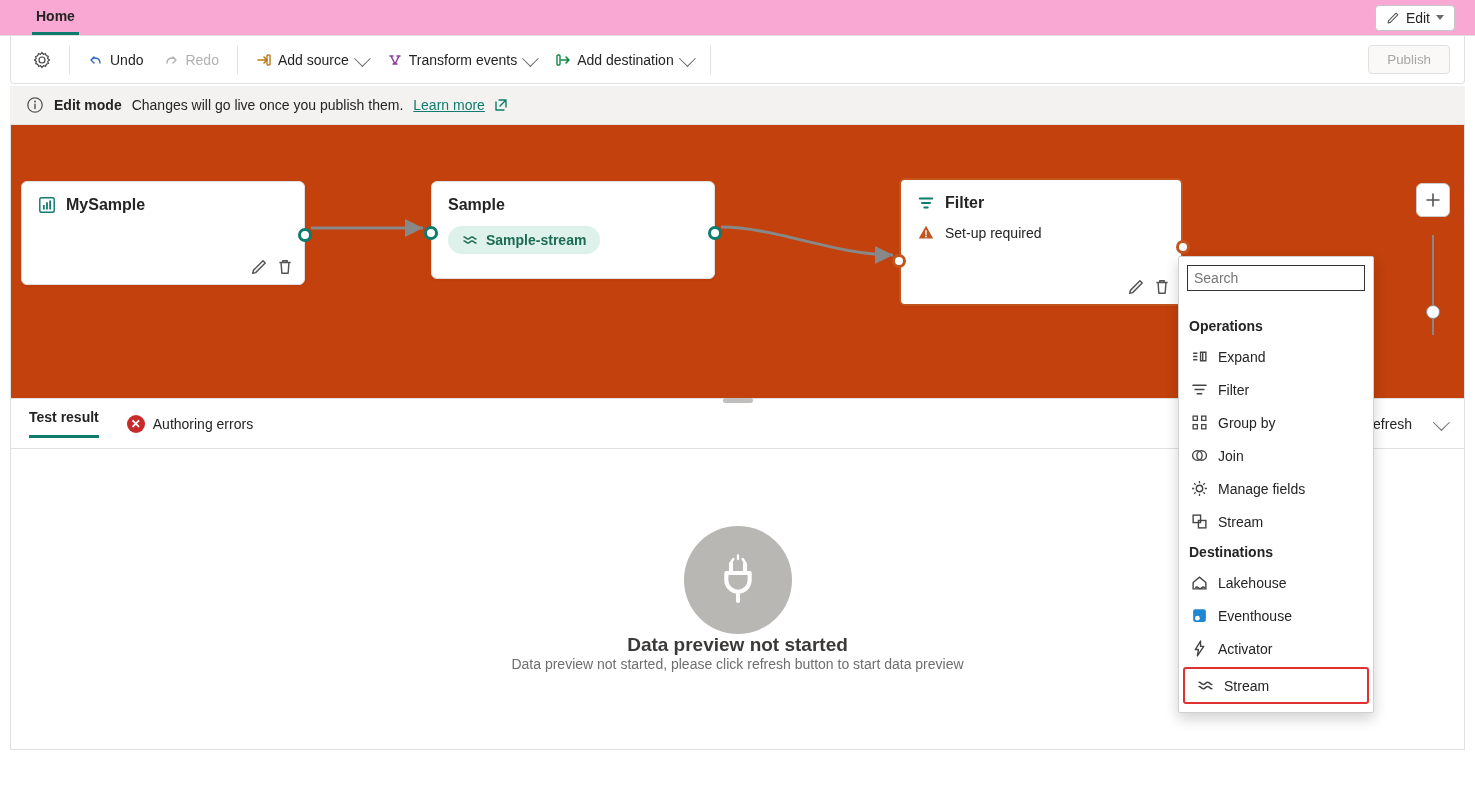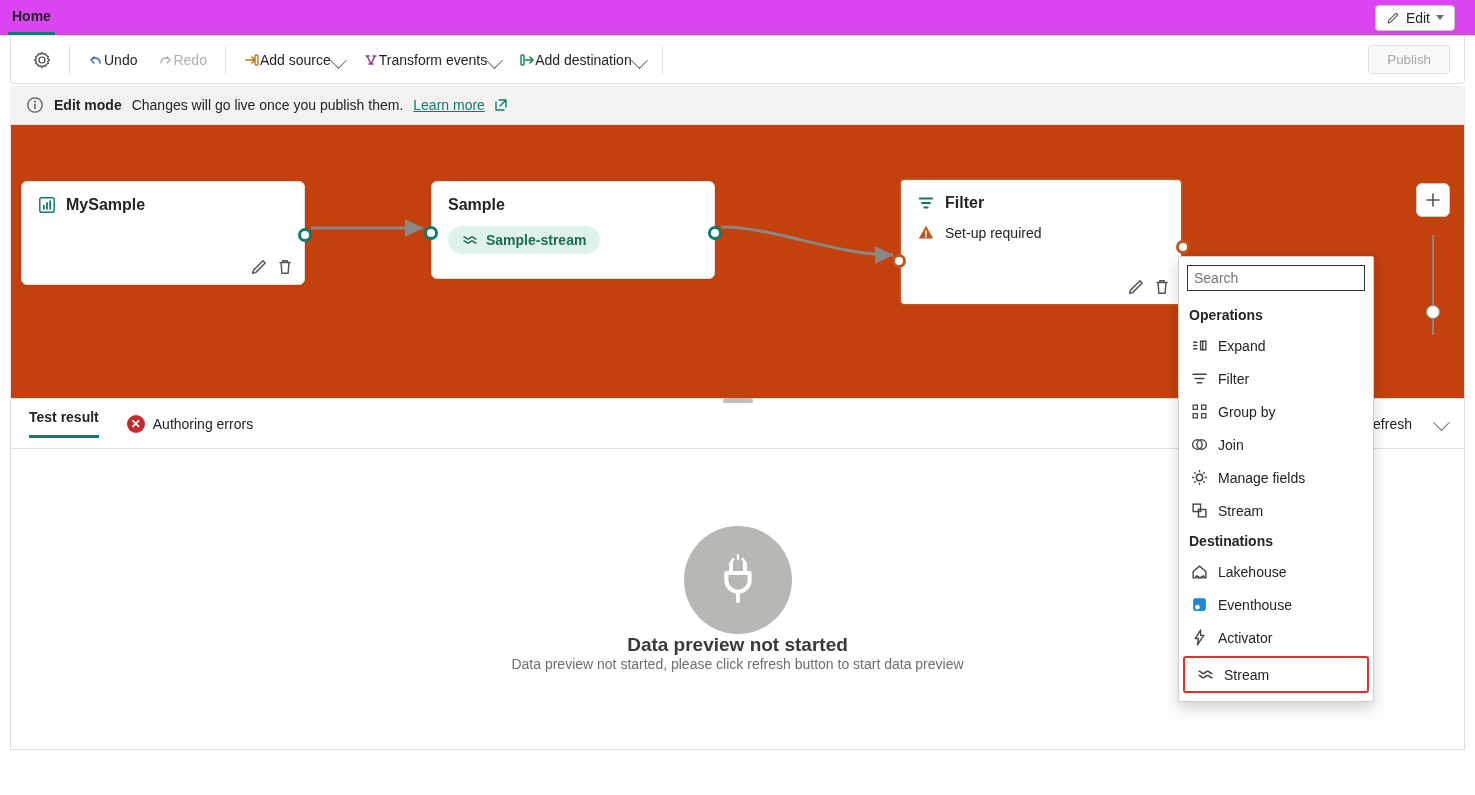--- a/index.html
+++ b/index.html
@@ -10,24 +10,24 @@
     background: #ffffff;
     width: 1475px;
     height: 795px;
     overflow: hidden;
     position: relative;
   }
   
   .top-tabs {
     height: 36px;
     border-bottom: 1px solid #e0e0e0;
-    background: #d946ef;
+    background: #f9a8d4;
     display: flex;
     align-items: center;
-    padding-left: 8px;
+    padding-left: 32px;
     gap: 16px;
   }
   .top-tab {
     height: 100%;
     display: flex;
     align-items: center;
     font-weight: 600;
     color: #242424;
     border-bottom: 3px solid #0f7b6c;
     padding: 0 4px;
@@ -59,21 +59,22 @@
     padding: 0 14px;
     background: #fff;
     border: 1px solid #e0e0e0;
     border-top: none;
     gap: 4px;
     border-radius: 0 0 4px 4px;
     margin: 0 10px;
   }
   .tb-item {
     display: flex;
-    align-items: flex-end;
+    align-items: center;
+    gap: 6px;
     padding: 4px 8px;
     cursor: pointer;
     color: #242424;
   }
   .tb-item.disabled { color: #b0b0b0; cursor: default; }
   .tb-sep { width:1px; height:28px; background:#e0e0e0; margin:0 6px; }
   .publish-btn {
     margin-left: auto;
     padding: 6px 18px;
     border: 1px solid #e0e0e0;
@@ -177,21 +178,21 @@
     width:196px;
     background:#fff;
     border:1px solid #d0d0d0;
     border-radius:2px;
     box-shadow: 0 6px 14px rgba(0,0,0,0.18);
     z-index: 30;
     padding: 6px 0 4px 0;
   }
   .popup input {
     width: calc(100% - 16px);
-    margin: 2px 8px 10px 8px;
+    margin: 2px 8px 21px 8px;
     padding: 4px 6px;
     border: 1px solid #323232;
     font-size: 14px;
   }
   .popup .section-label {
     font-weight:600; padding: 6px 10px; font-size:14px;
   }
   .popup .menu-item {
     display:flex; align-items:center; gap:10px; padding:8px 12px; cursor:pointer;
   }

